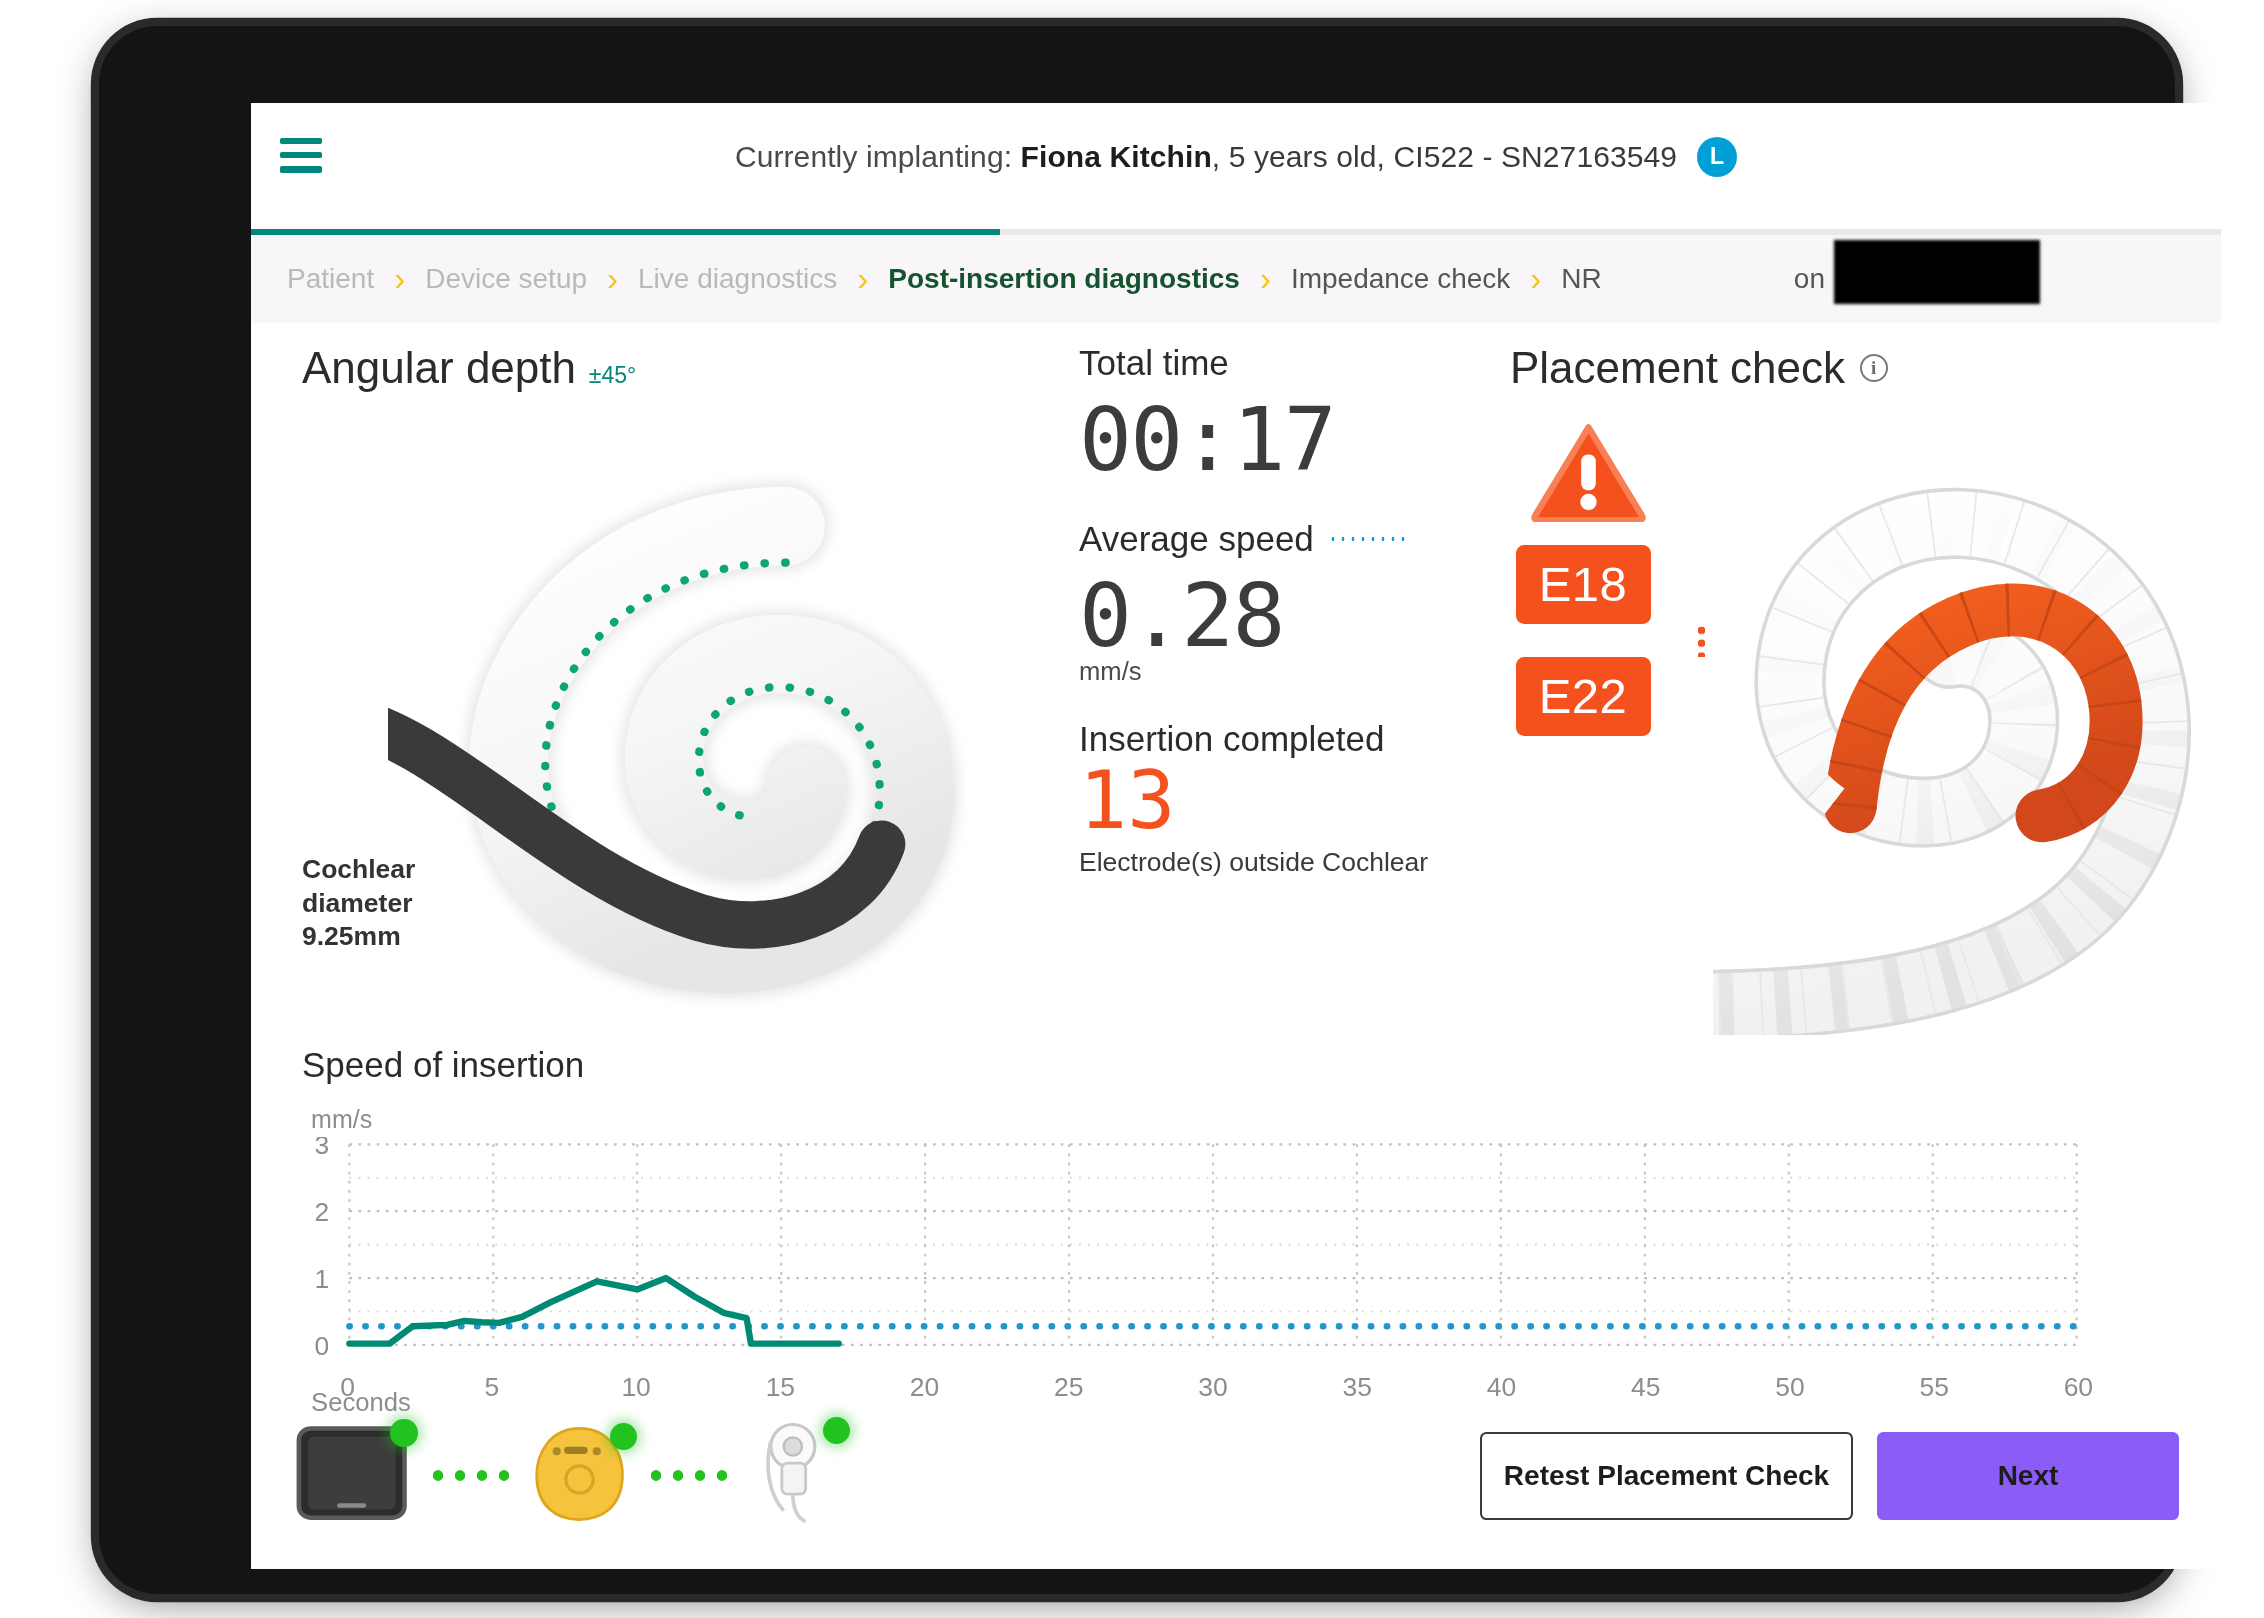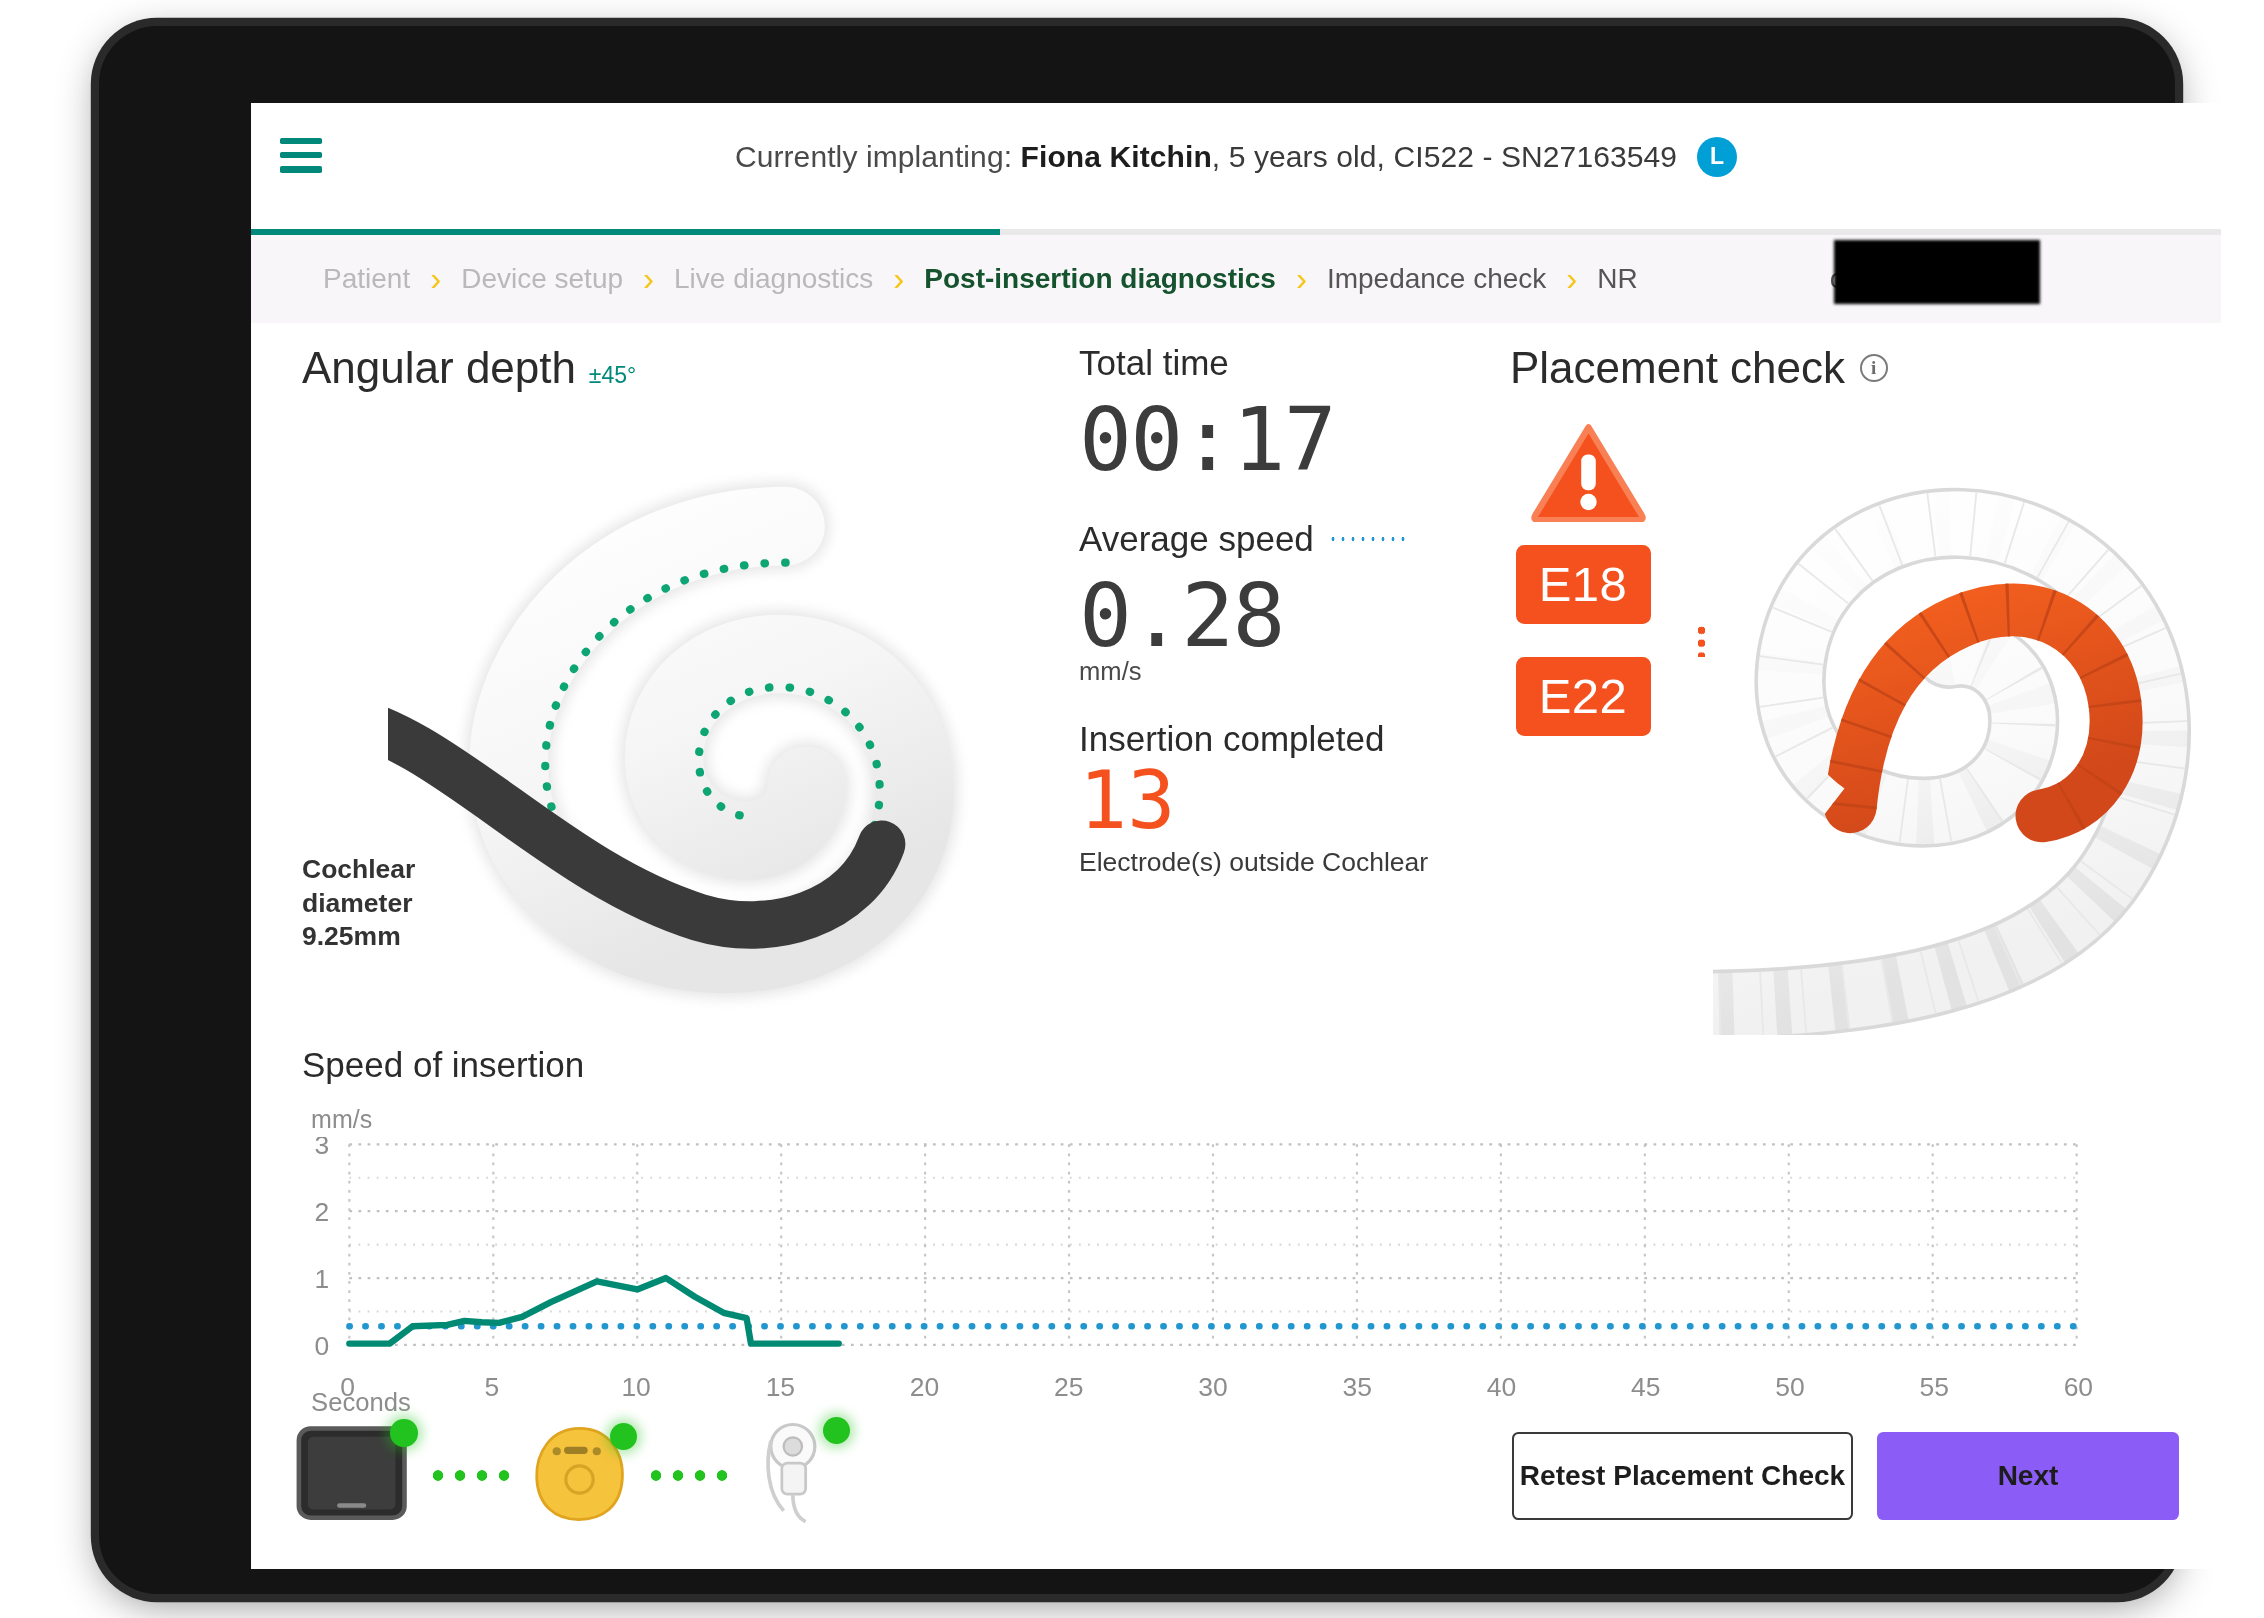--- a/index.html
+++ b/index.html
@@ -71,21 +71,21 @@
     position: absolute; left: 0; bottom: 0; width: 100%; height: 5.5px; background: #e9e9e9;
   }
   #progress-fill { height: 100%; background: #00897b; }
 
   
   #breadcrumb {
     position: relative;
     height: 88px;
     background: #f8f6f8;
     display: flex; align-items: center;
-    padding-left: 72px;
+    padding-left: 36px;
     gap: 0;
     font-size: 28px;
   }
   .crumb { white-space: nowrap; color: #b9b9b9; }
   .crumb.active { color: #14532d; font-weight: bold; }
   .crumb.upcoming { color: #555; }
   .crumb-sep {
     color: #f5c518; font-size: 33px; font-weight: 500;
     padding: 0 20px; line-height: 1;
   }
@@ -189,21 +189,21 @@
   .status-dot {
     position: absolute; width: 27.4px; height: 27.4px; border-radius: 50%;
     background: #22c31e; box-shadow: 0 0 11px 4.6px rgba(34,195,30,.35);
   }
 
   #footer-actions {
     position: absolute; right: 42px; top: 20px;
     display: flex; align-items: center; gap: 24px;
   }
   #retest-placement-check-button {
-    width: 341px; height: 88px; background: #fff;
+    width: 373px; height: 88px; background: #fff;
     border: 2.3px solid #3a3a3a; border-radius: 6.4px;
     font-size: 28px; font-weight: bold; color: #1d1d1d;
     font-family: "Liberation Sans", sans-serif; cursor: pointer;
   }
   #next-button {
     width: 302px; height: 88px; background: #8b5cf6;
     border: none; border-radius: 6.4px;
     font-size: 28px; font-weight: bold; color: #1d1d1d;
     font-family: "Liberation Sans", sans-serif; cursor: pointer;
   }

